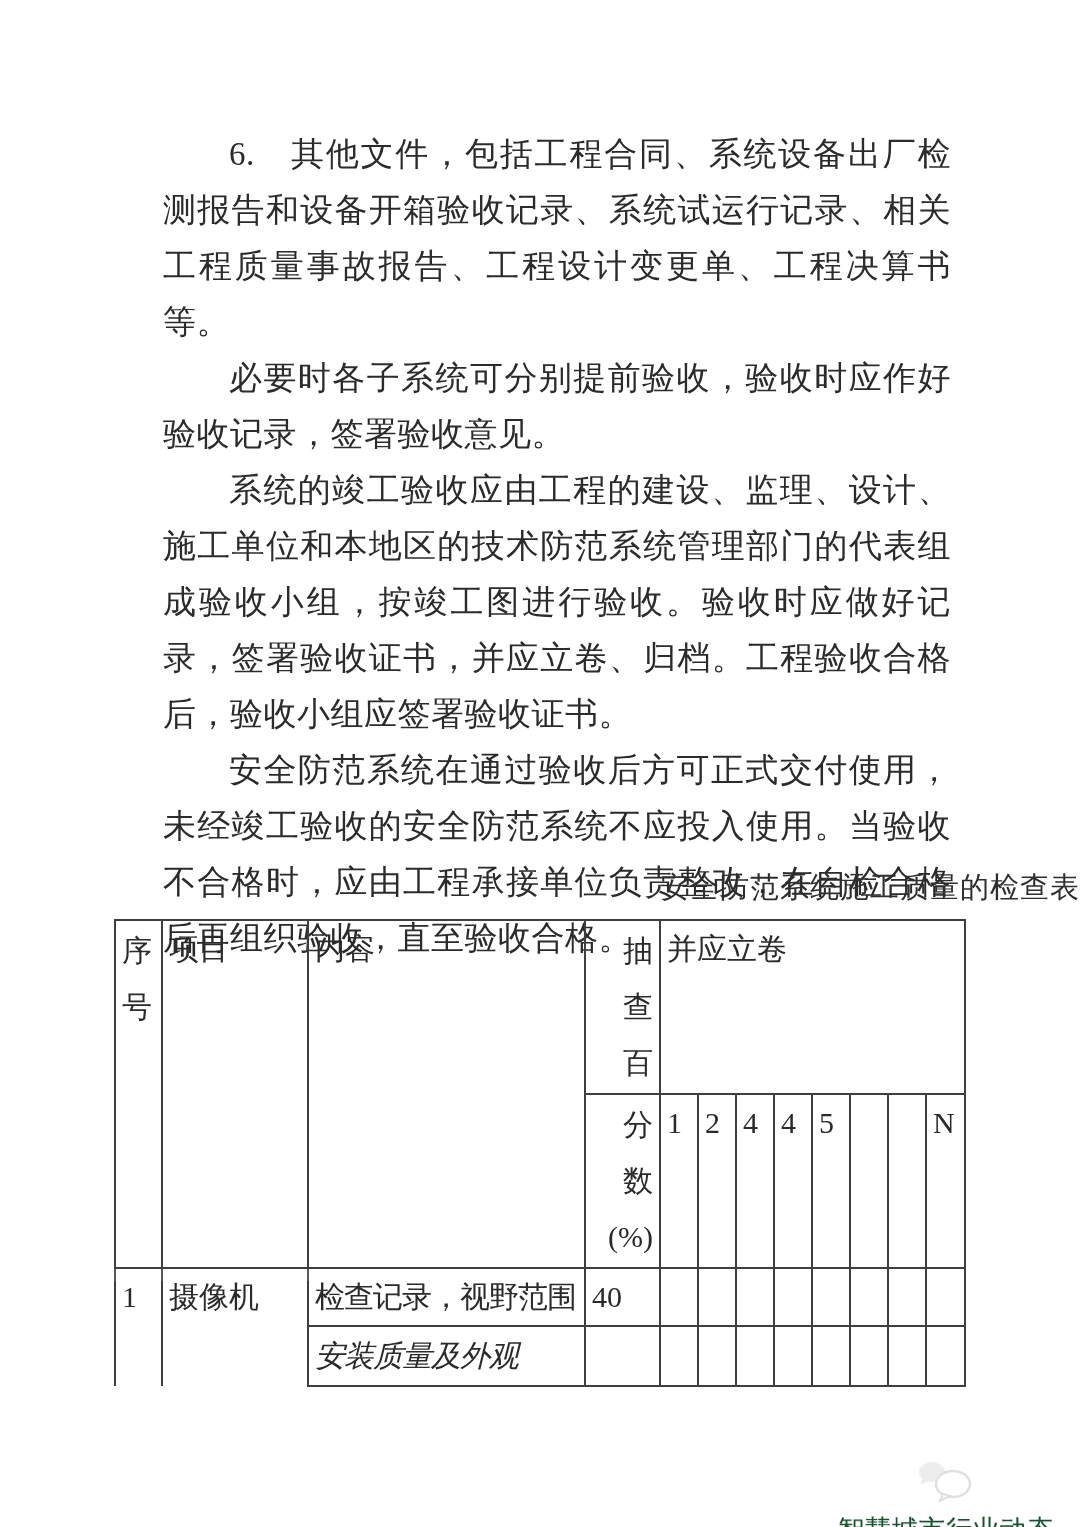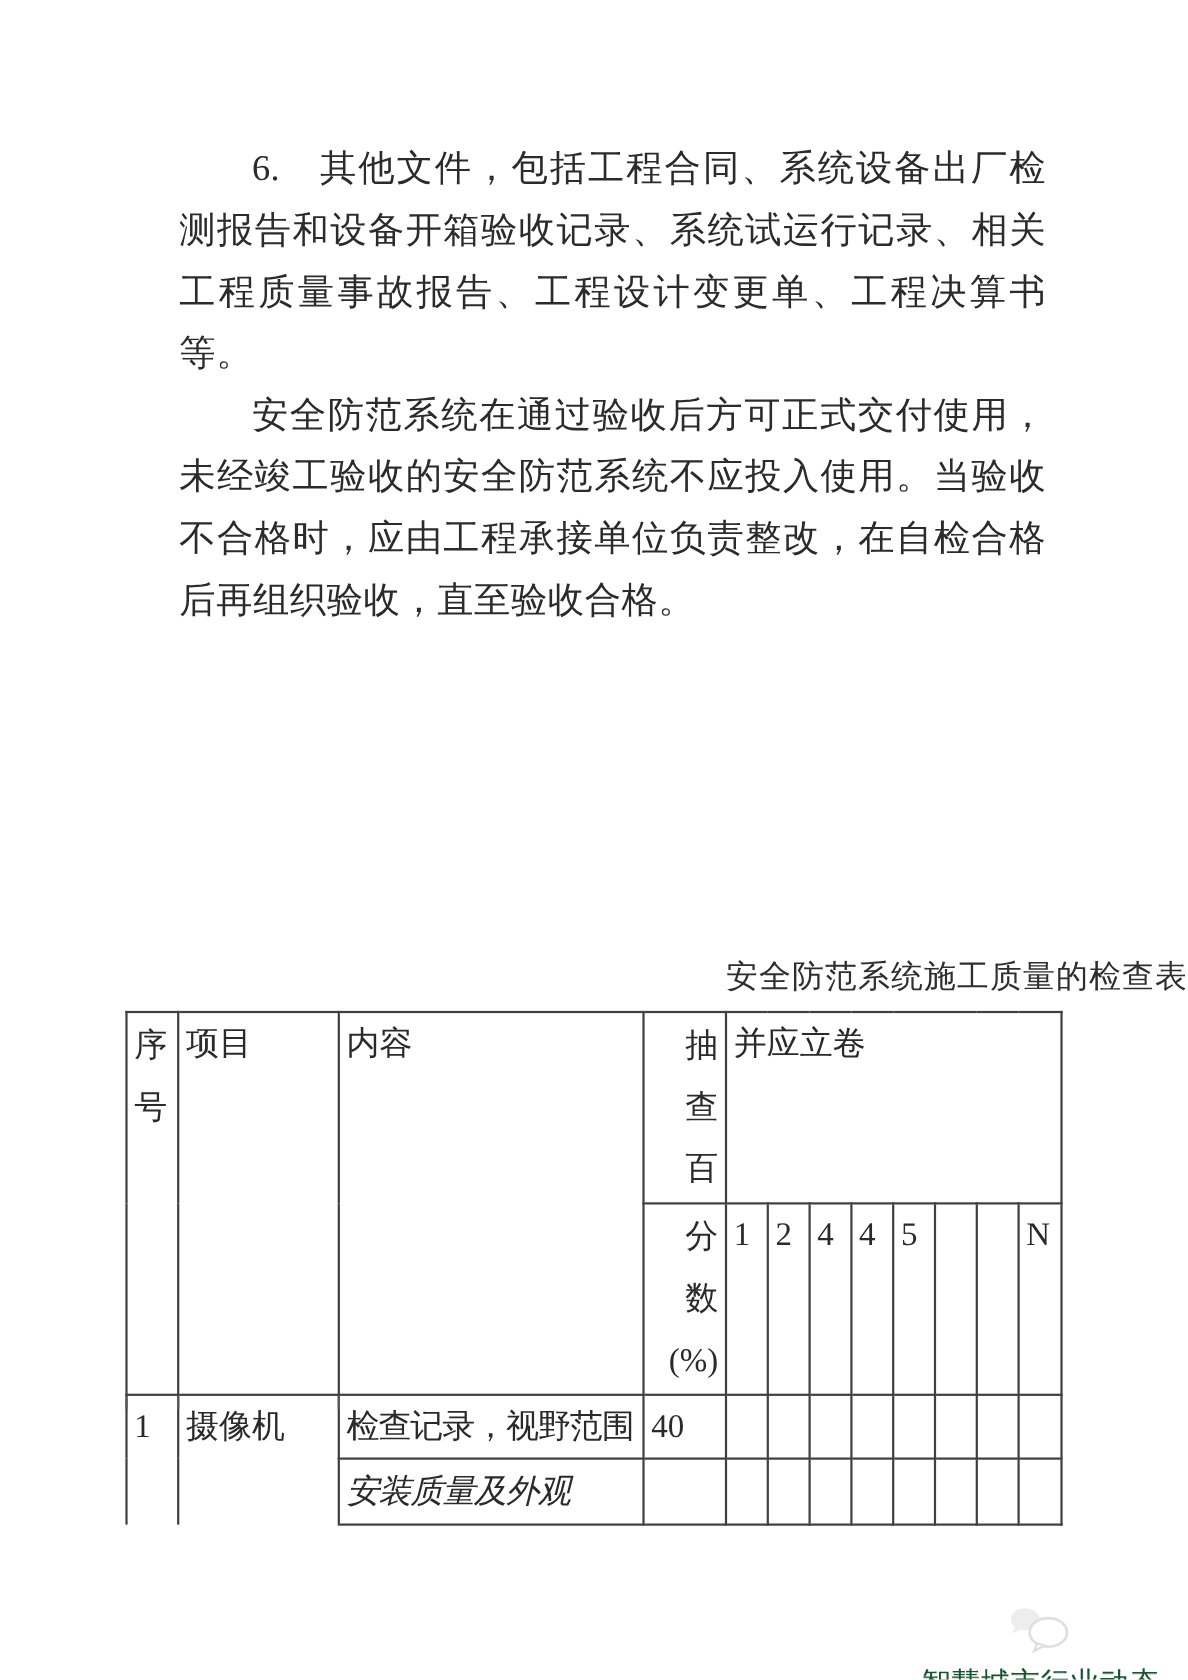--- a/index.html
+++ b/index.html
@@ -82,20 +82,22 @@
   }
   .footer svg{display:block;}
 </style>
 </head>
 <body>
 
 <div class="page">
 
   <div class="body-text">
     <p class="para">6.　其他文件，包括工程合同、系统设备出厂检测报告和设备开箱验收记录、系统试运行记录、相关工程质量事故报告、工程设计变更单、工程决算书等。</p>
+    <p class="para">必要时各子系统可分别提前验收，验收时应作好验收记录，签署验收意见。</p>
+    <p class="para">系统的竣工验收应由工程的建设、监理、设计、施工单位和本地区的技术防范系统管理部门的代表组成验收小组，按竣工图进行验收。验收时应做好记录，签署验收证书，并应立卷、归档。工程验收合格后，验收小组应签署验收证书。</p>
     <p class="para">安全防范系统在通过验收后方可正式交付使用，未经竣工验收的安全防范系统不应投入使用。当验收不合格时，应由工程承接单位负责整改，在自检合格后再组织验收，直至验收合格。</p>
   </div>
 
   <div class="table-title">安全防范系统施工质量的检查表</div>
 
   <table class="check-table">
     <colgroup>
       <col style="width:47px">
       <col style="width:146px">
       <col style="width:277px">

